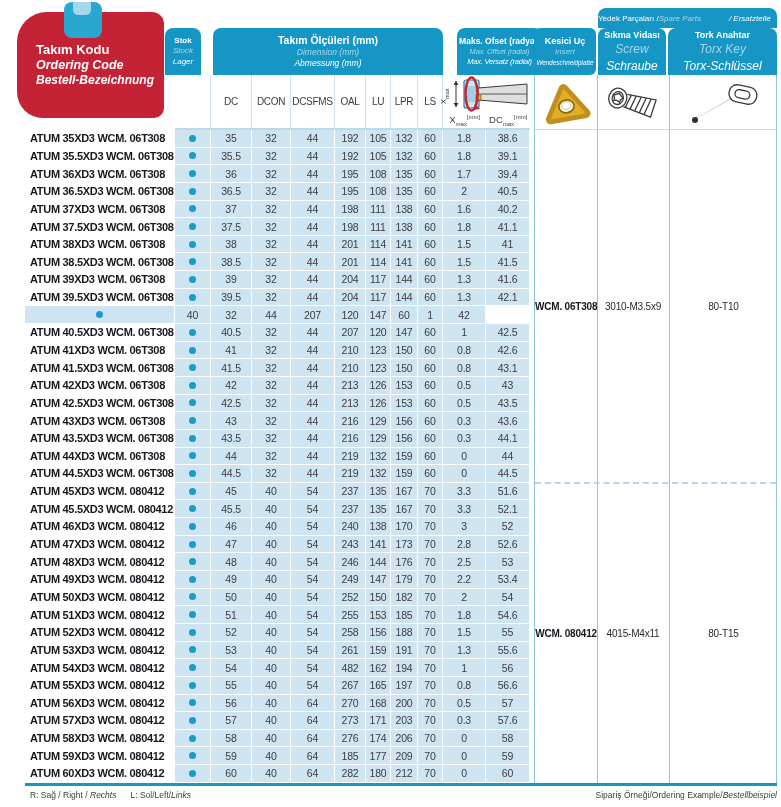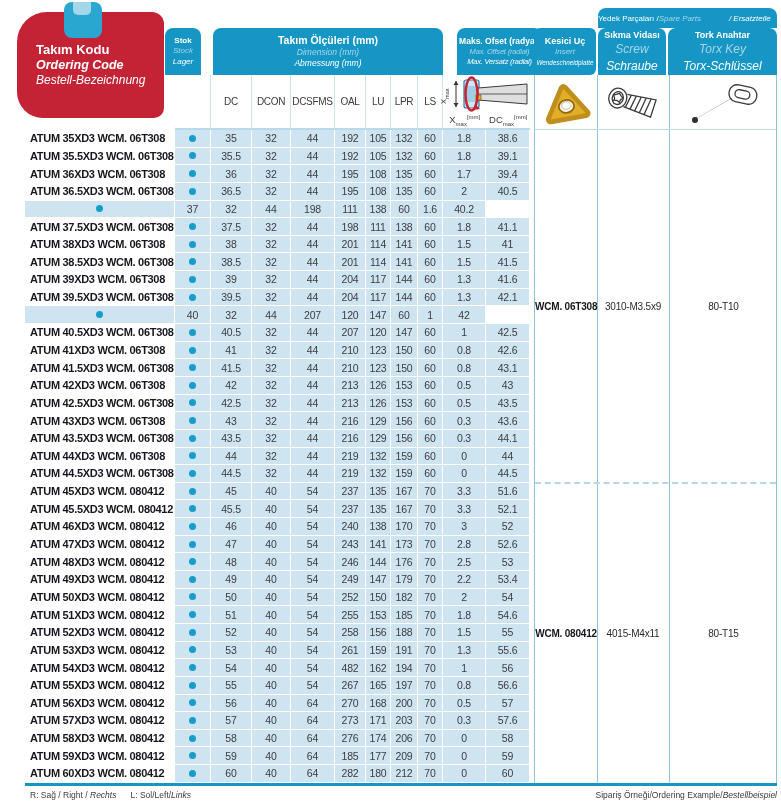--- a/index.html
+++ b/index.html
@@ -11,21 +11,21 @@
             border-radius:8px;z-index:3;}
   .tab-icon .notch{position:absolute;left:9px;top:0px;width:18px;height:13px;background:#a3d8ea;
             border-radius:0 0 5px 5px;}
 
   
   .red-box{position:absolute;left:17px;top:12px;width:147px;height:106px;background:#c32334;
            border-radius:30px 12px 10px 26px;z-index:2;display:flex;flex-direction:column;
            justify-content:center;padding-left:19px;box-sizing:border-box;color:#fff;}
   .red-box .l1{font-weight:bold;font-size:13px;line-height:1.25;}
   .red-box .l2{font-weight:bold;font-style:italic;font-size:12.5px;line-height:1.25;}
-  .red-box .l3{font-style:italic;font-size:12px;line-height:1.25;}
+  .red-box .l3{font-style:italic;font-size:12px;line-height:1.25;font-weight:bold;}
 
   
   .hdr{position:absolute;top:28px;height:47px;background:#1596c4;border-radius:8px 8px 0 0;
        display:flex;flex-direction:column;justify-content:center;text-align:center;color:#fff;
        box-sizing:border-box;}
   .hdr .t1{font-weight:bold;}
   .hdr .t2{font-style:italic;color:#a6d6e8;}
   .hdr .t3{font-style:italic;}
   .hdr-stok{left:165px;width:36px;font-size:8px;line-height:1.3;}
   .hdr-dims{left:213px;width:230px;}
@@ -288,20 +288,21 @@
         <div class="cell">32</div>
         <div class="cell">44</div>
         <div class="cell">195</div>
         <div class="cell">108</div>
         <div class="cell">135</div>
         <div class="cell">60</div>
         <div class="cell">2</div>
         <div class="cell">40.5</div>
       </div>
       <div class="row">
+        <div class="cell code">ATUM 37XD3 WCM. 06T308</div>
         <div class="cell">
           <span class="dot"></span>
         </div>
         <div class="cell">37</div>
         <div class="cell">32</div>
         <div class="cell">44</div>
         <div class="cell">198</div>
         <div class="cell">111</div>
         <div class="cell">138</div>
         <div class="cell">60</div>

